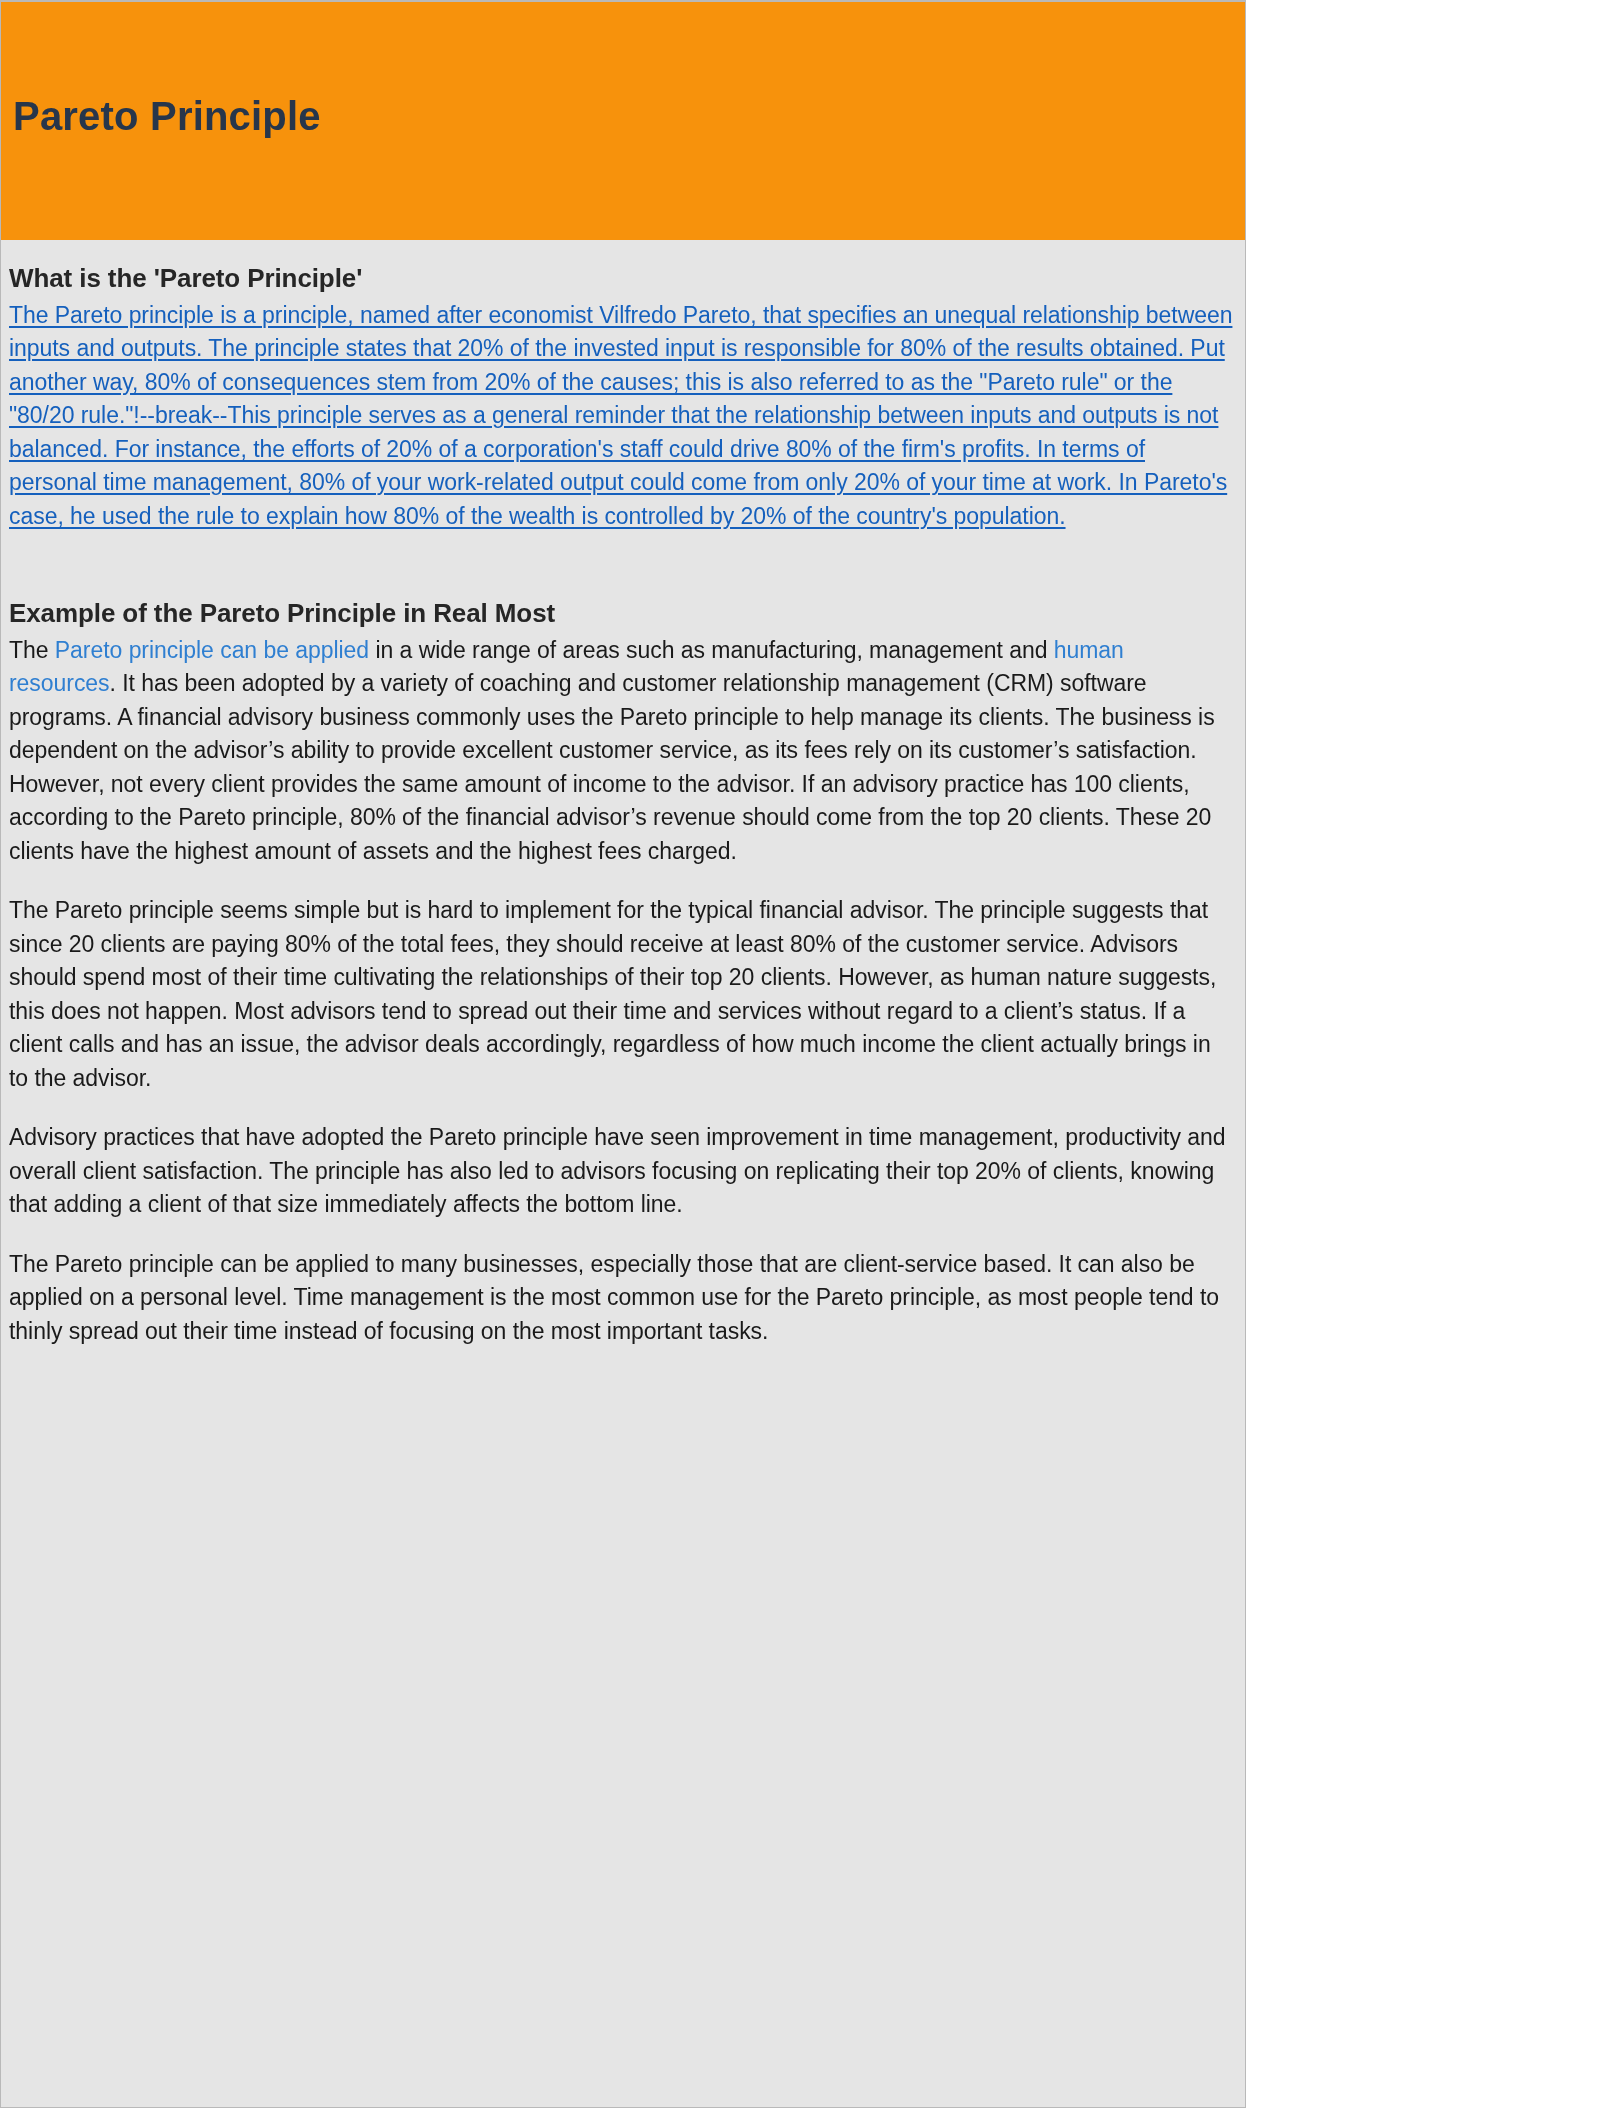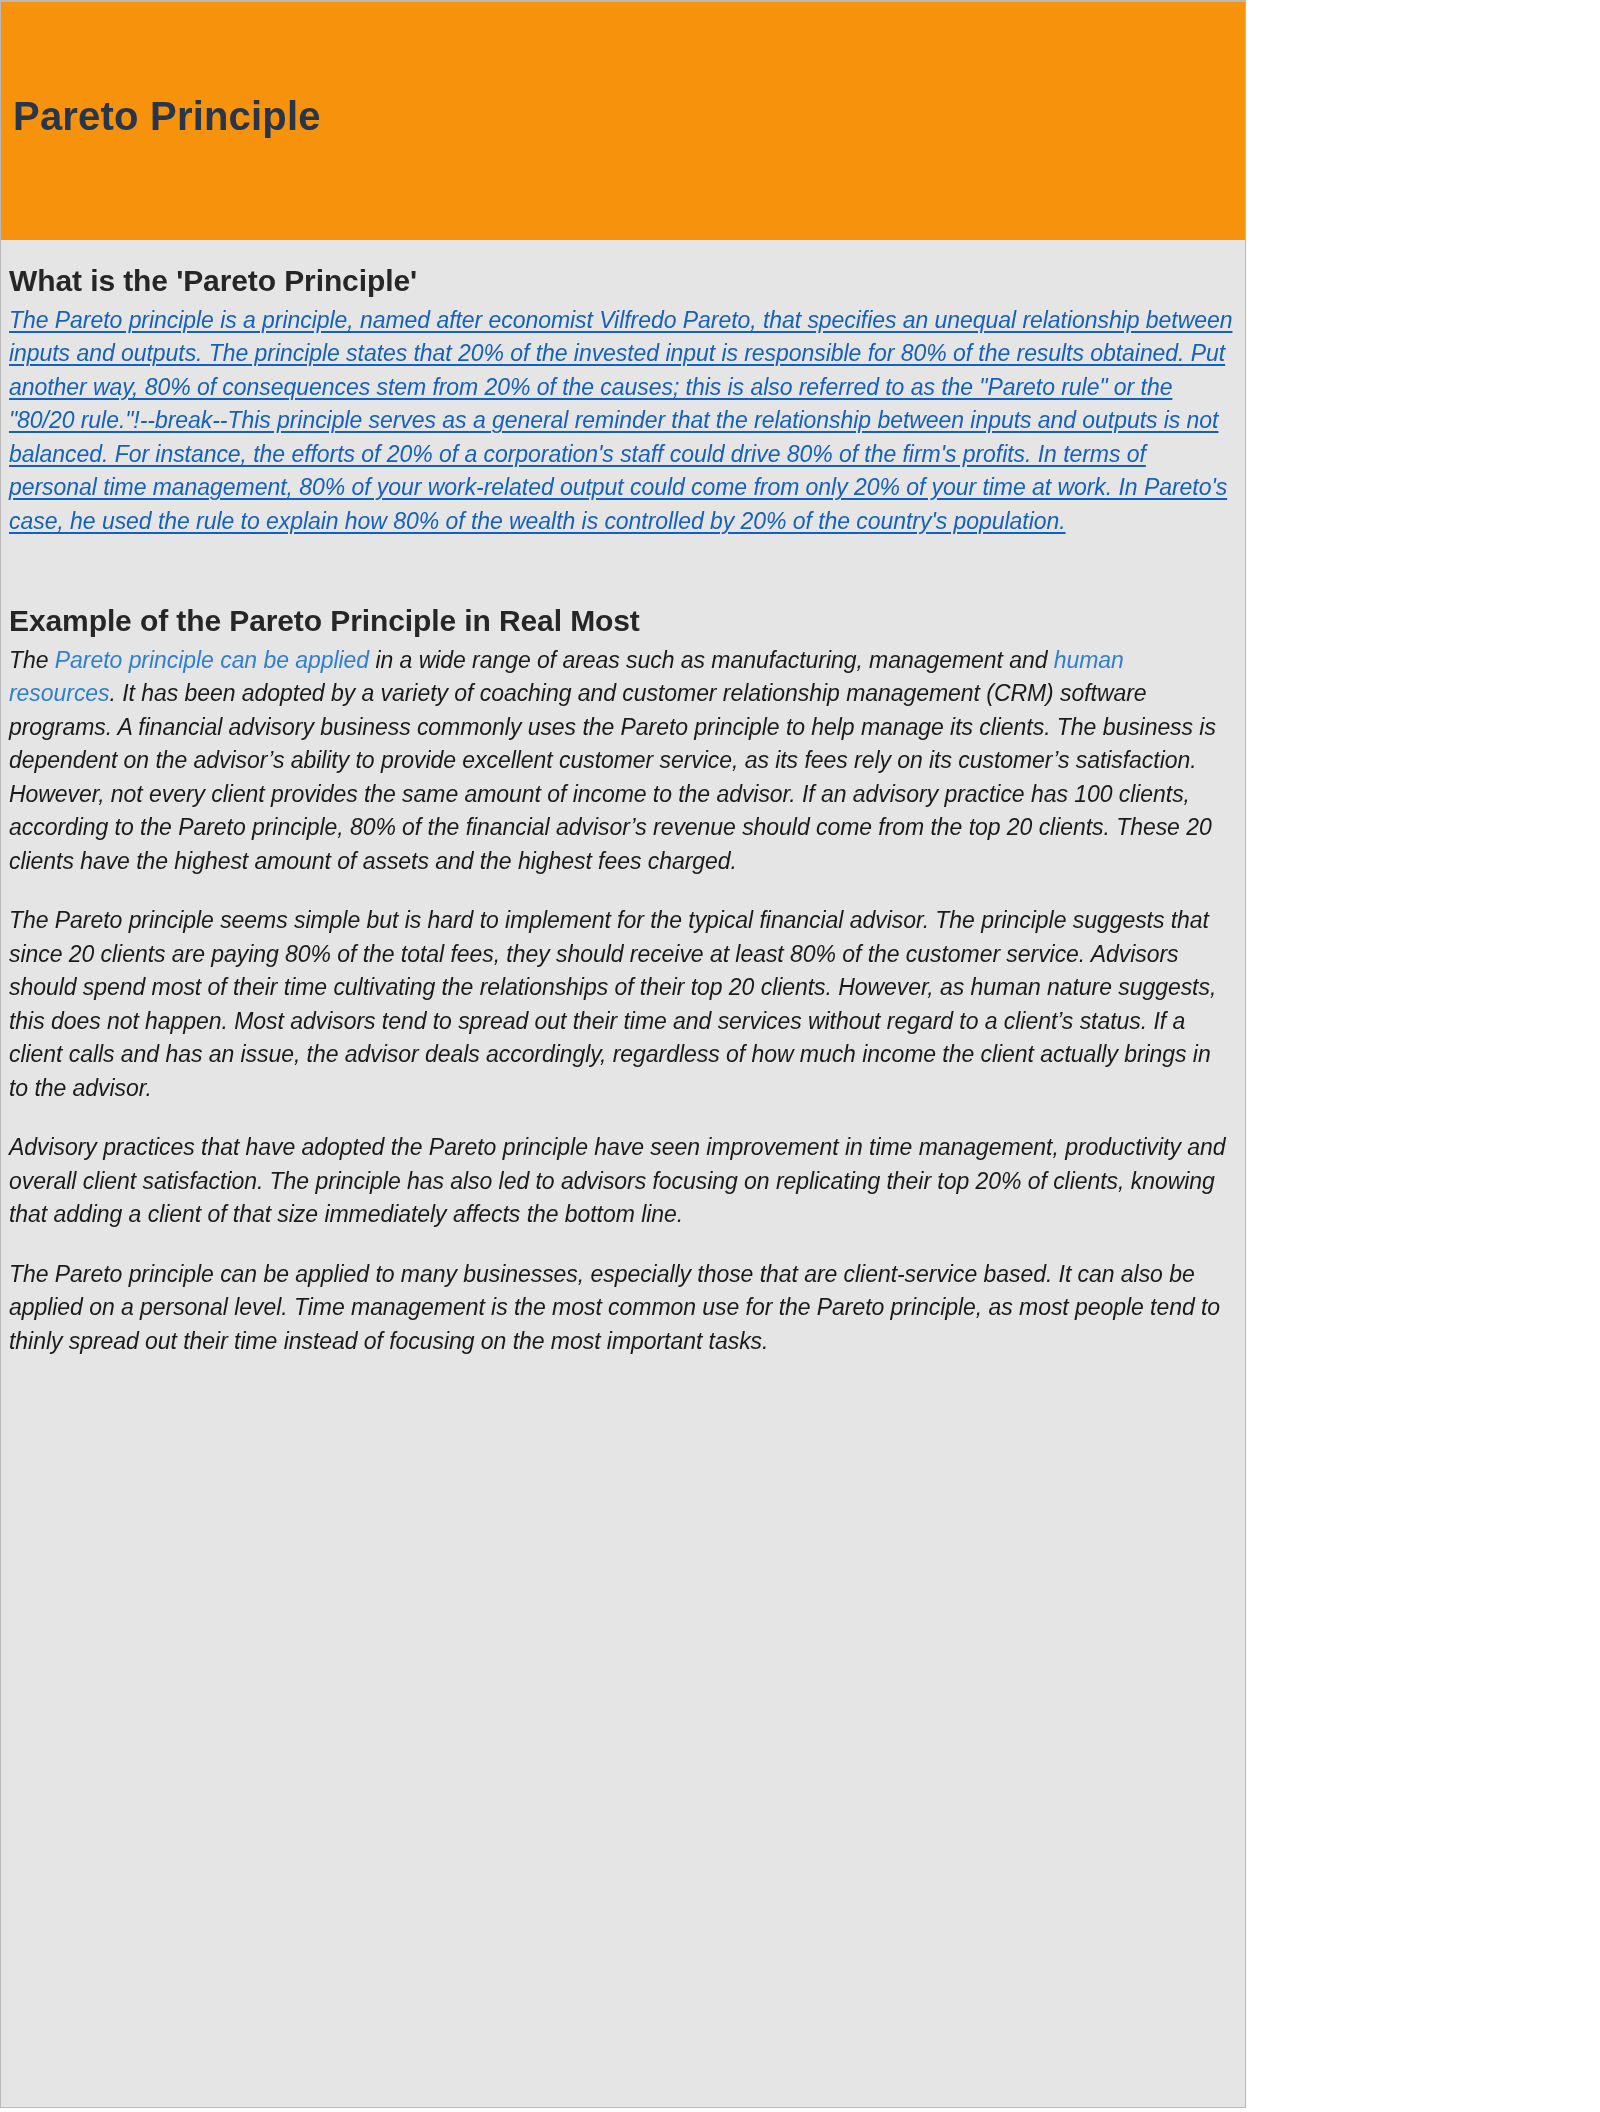--- a/index.html
+++ b/index.html
@@ -40,35 +40,34 @@
     color: #27364b;
     letter-spacing: 0.2px;
     line-height: 1.1;
   }
 
   .content {
     padding: 22px 10px 0 8px;
   }
 
   h2.section-heading {
-    font-size: 30px;
+    font-size: 26px;
     font-weight: bold;
     color: #262626;
     margin: 0 0 4px 0;
     line-height: 1.25;
     letter-spacing: -0.1px;
   }
 
   p.body-text {
     font-size: 23px;
     line-height: 33.5px;
     color: #1a1a1a;
     margin: 0 0 26px 0;
     letter-spacing: -0.05px;
-    font-style: italic;
   }
 
   p.link-para {
     color: #1560bd;
     margin: 0 0 30px 0;
   }
   p.link-para .link-run {
     color: #1560bd;
     text-decoration: underline;
     text-underline-offset: 3px;

